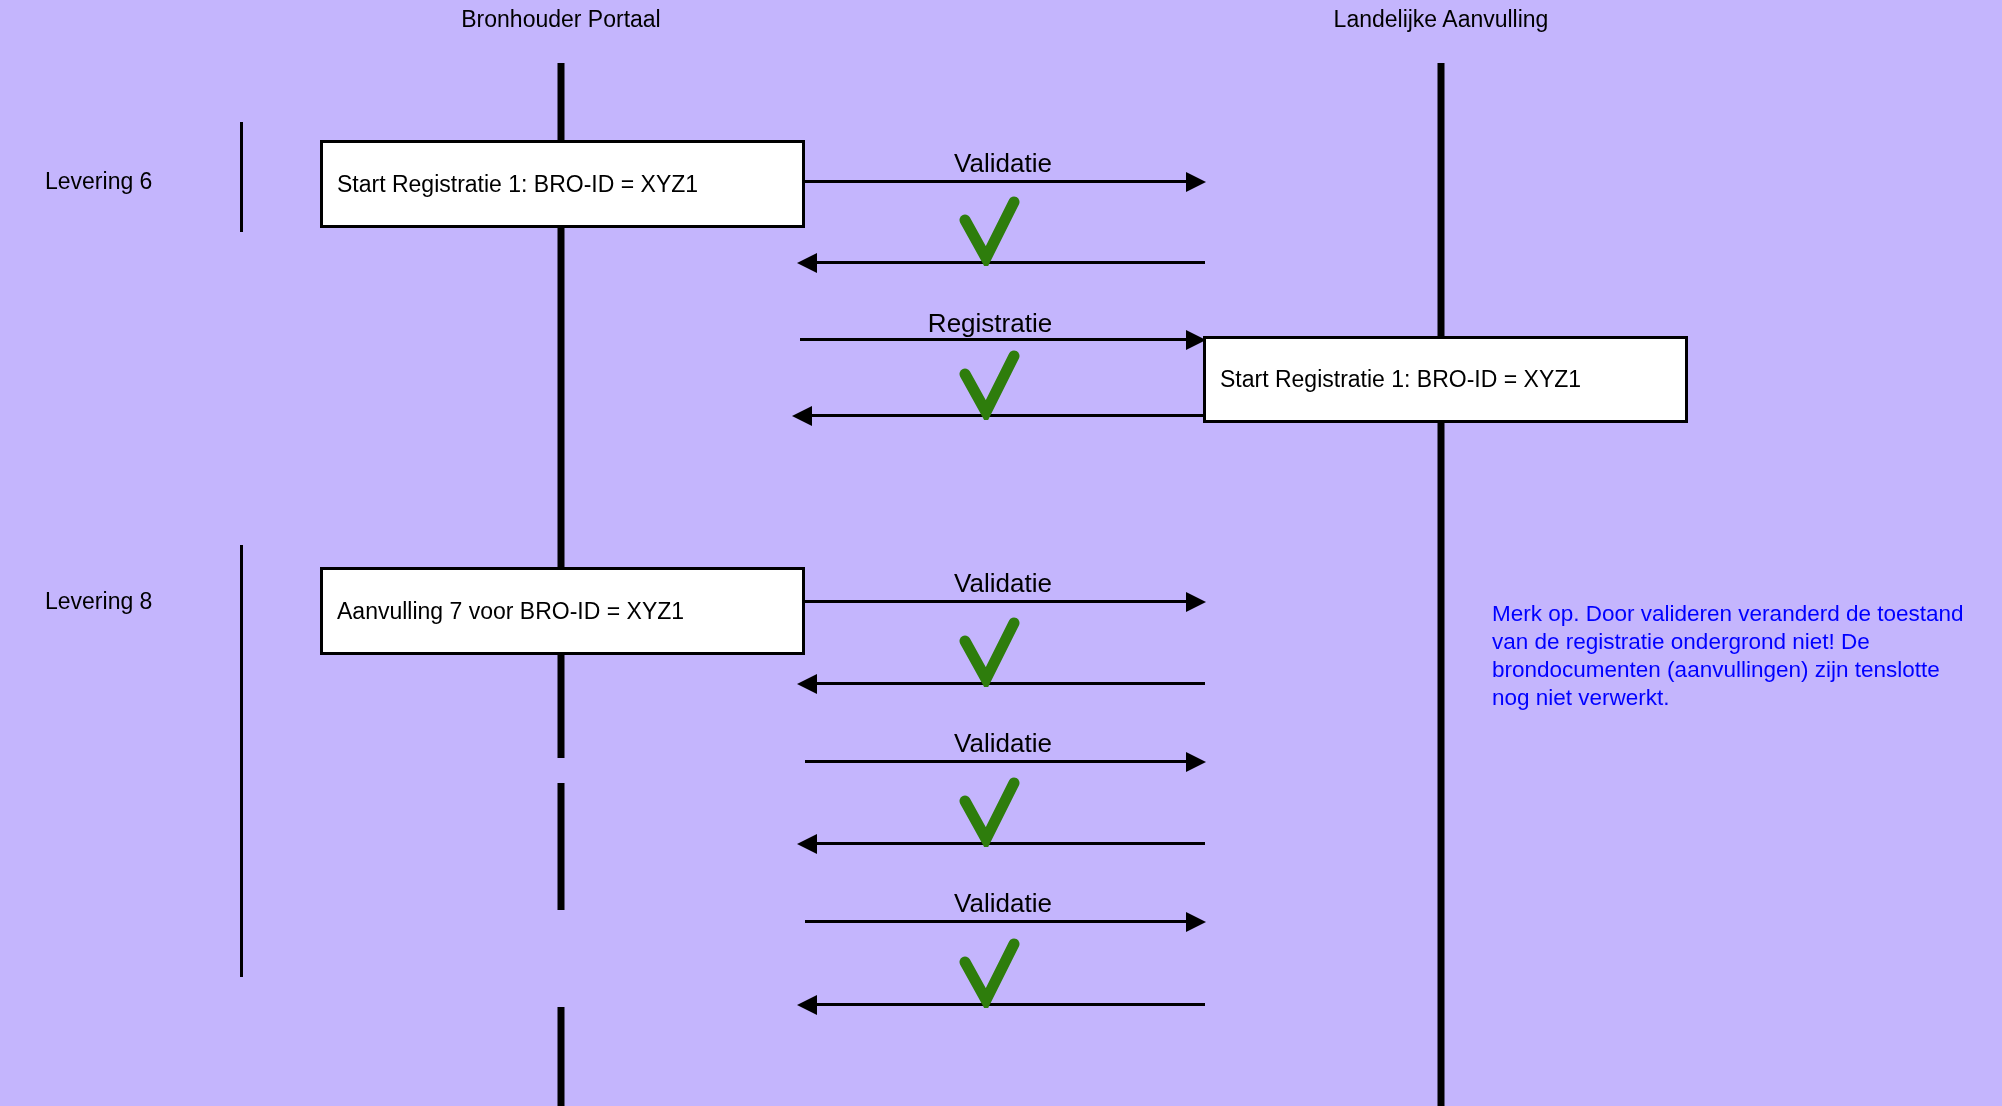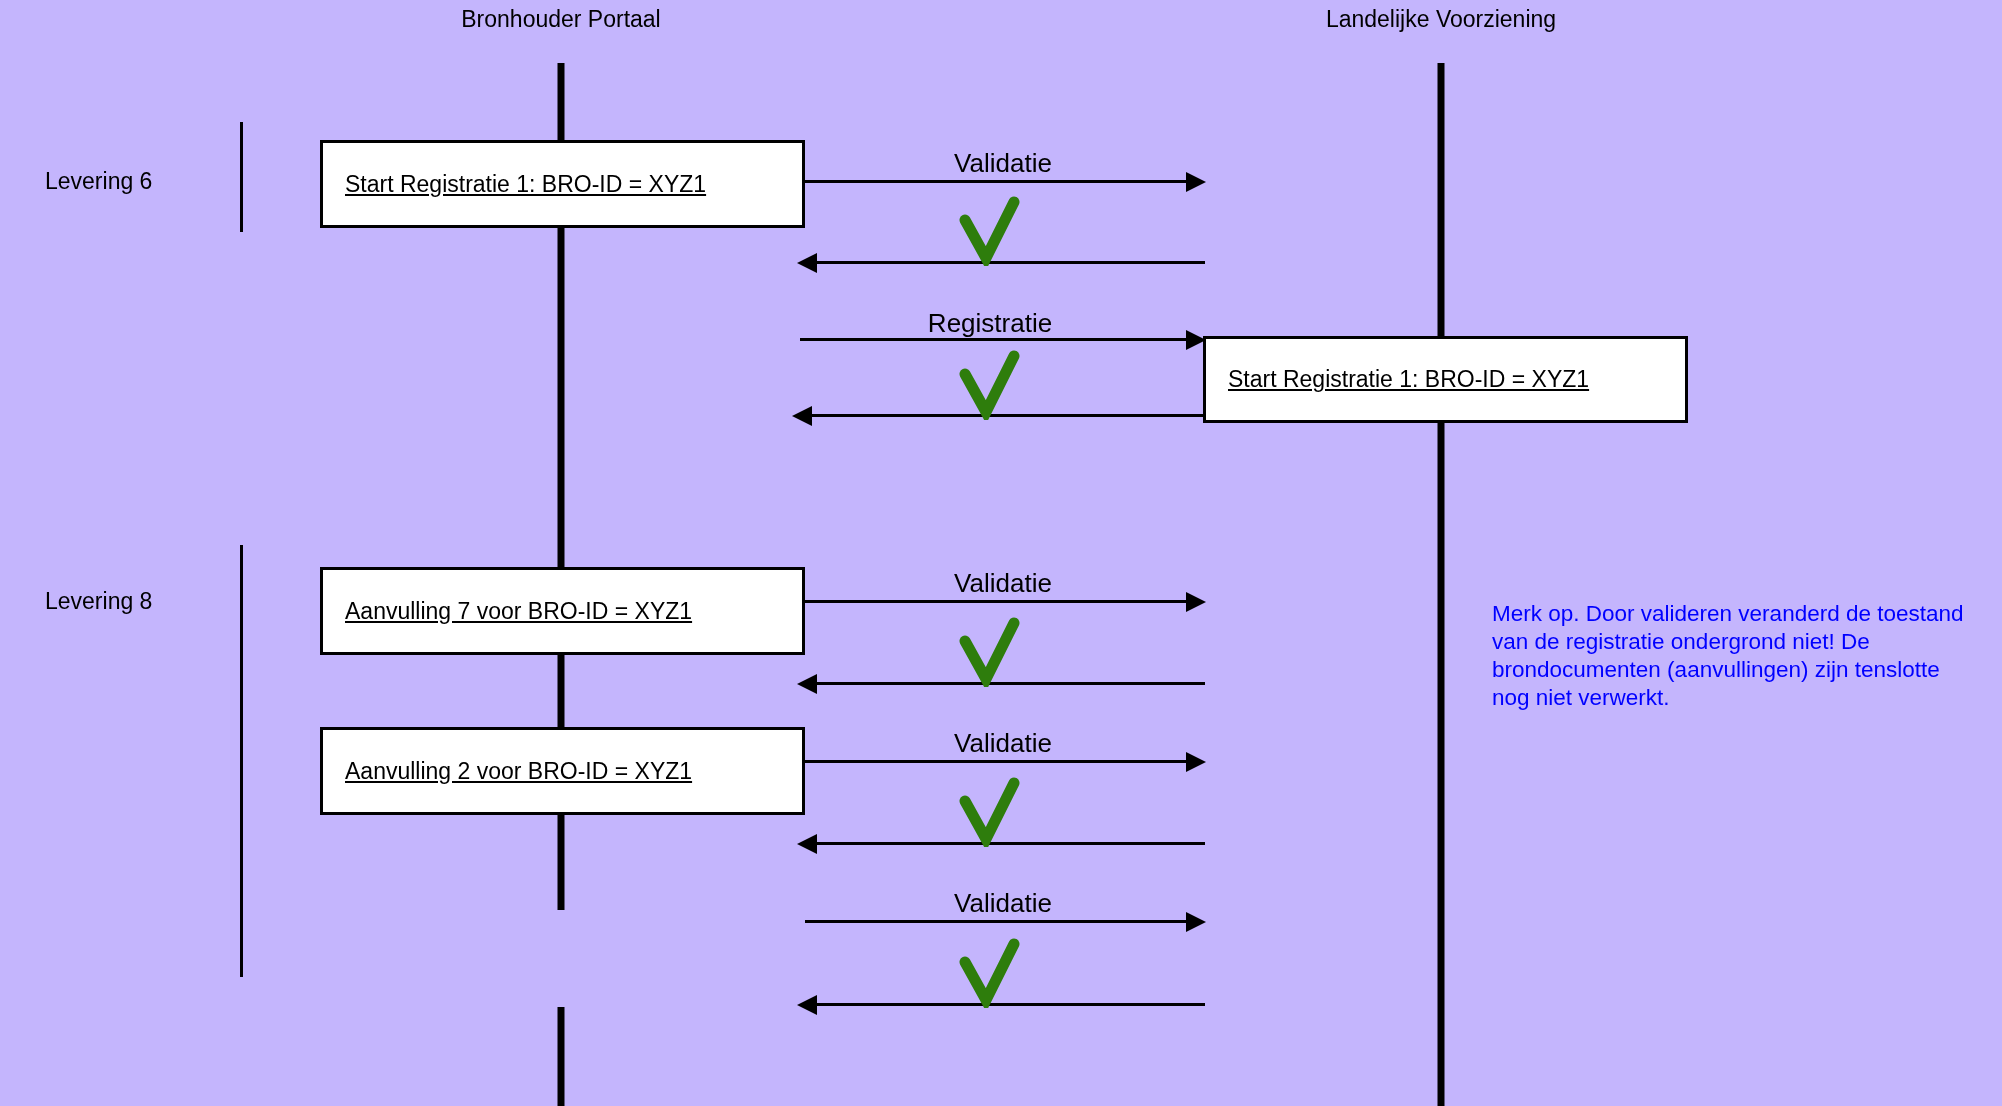--- a/index.html
+++ b/index.html
@@ -39,22 +39,21 @@
     width: 3px;
     background: #000000;
   }
   .msgbox {
     position: absolute;
     box-sizing: border-box;
     border: 3px solid #000000;
     background: #ffffff;
     display: flex;
     align-items: center;
-    padding-left: 22px;
-    text-decoration: underline;
+    padding-left: 14px;
   }
   .msgbox span {
     font-size: 23px;
     color: #000000;
     white-space: nowrap;
   }
   .arrow-line {
     position: absolute;
     height: 3px;
     background: #000000;
@@ -93,21 +92,21 @@
     width: 530px;
   }
   .note div { white-space: nowrap; }
 </style>
 </head>
 <body>
 
 <div id="canvas">
 
   <div class="lifeline-title" style="left:561px; top:6px;">Bronhouder Portaal</div>
-  <div class="lifeline-title" style="left:1441px; top:6px;">Landelijke Voorziening</div>
+  <div class="lifeline-title" style="left:1441px; top:6px;">Landelijke Aanvulling</div>
 
   <div class="lifeline" style="left:561px; top:63px; height:77px;"></div>
   <div class="lifeline" style="left:561px; top:228px; height:313px;"></div>
   <div class="lifeline" style="left:561px; top:541px; height:26px;"></div>
   <div class="lifeline" style="left:561px; top:655px; height:103px;"></div>
   <div class="lifeline" style="left:561px; top:783px; height:127px;"></div>
   <div class="lifeline" style="left:561px; top:1007px; height:99px;"></div>
 
   <div class="lifeline" style="left:1441px; top:63px; height:273px;"></div>
   <div class="lifeline" style="left:1441px; top:423px; height:683px;"></div>
@@ -123,23 +122,20 @@
   </div>
 
   <div class="msgbox" style="left:1203px; top:336px; width:485px; height:87px;">
     <span>Start Registratie 1: BRO-ID = XYZ1</span>
   </div>
 
   <div class="msgbox" style="left:320px; top:567px; width:485px; height:88px;">
     <span>Aanvulling 7 voor BRO-ID = XYZ1</span>
   </div>
 
-  <div class="msgbox" style="left:320px; top:727px; width:485px; height:88px;">
-    <span>Aanvulling 2 voor BRO-ID = XYZ1</span>
-  </div>
 
 
   <div class="arrow-label" style="left:1003px; top:148px;">Validatie</div>
   <div class="arrow-line" style="left:805px; top:180px; width:385px;"></div>
   <div class="arrow-head-right" style="left:1186px; top:171.5px;"></div>
 
   <div class="arrow-line" style="left:805px; top:261px; width:400px;"></div>
   <div class="arrow-head-left" style="left:797px; top:252.5px;"></div>
   <div class="check-mark" style="left:990px; top:196px;">
     <svg width="62" height="70" viewBox="0 0 62 70">

